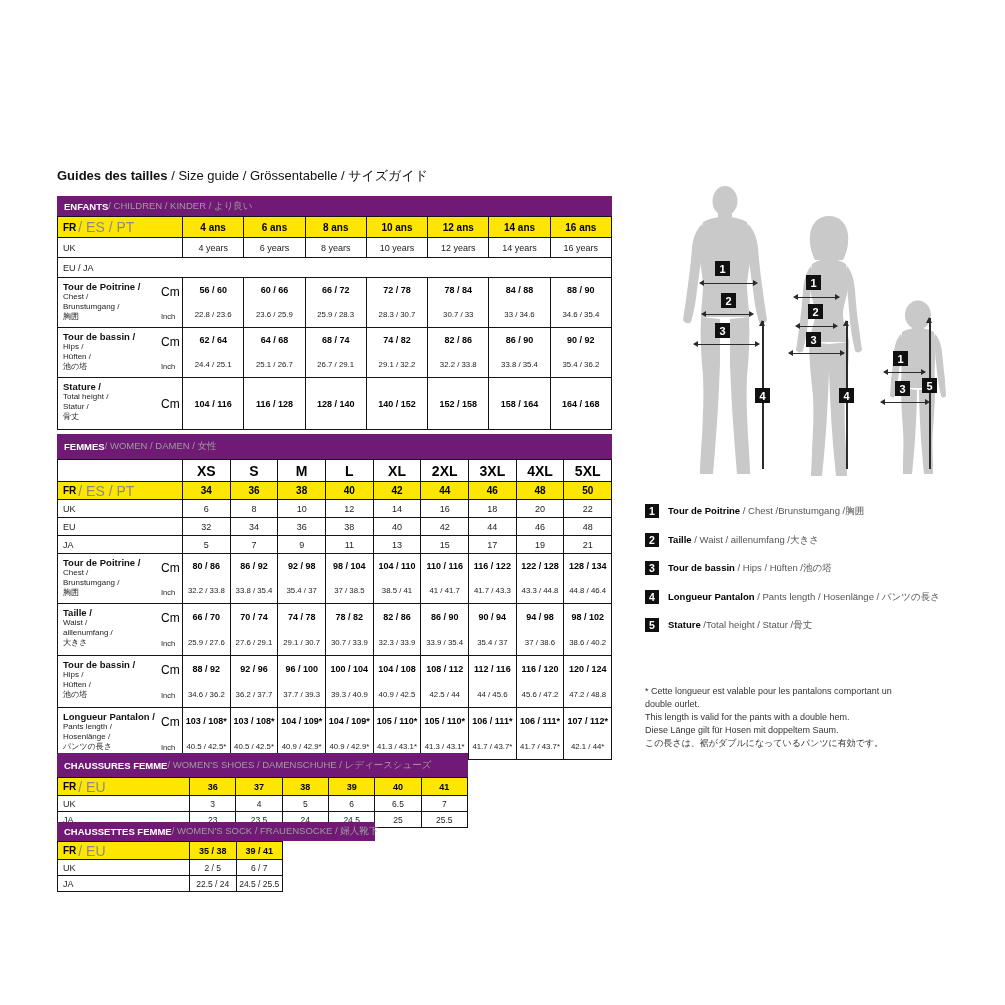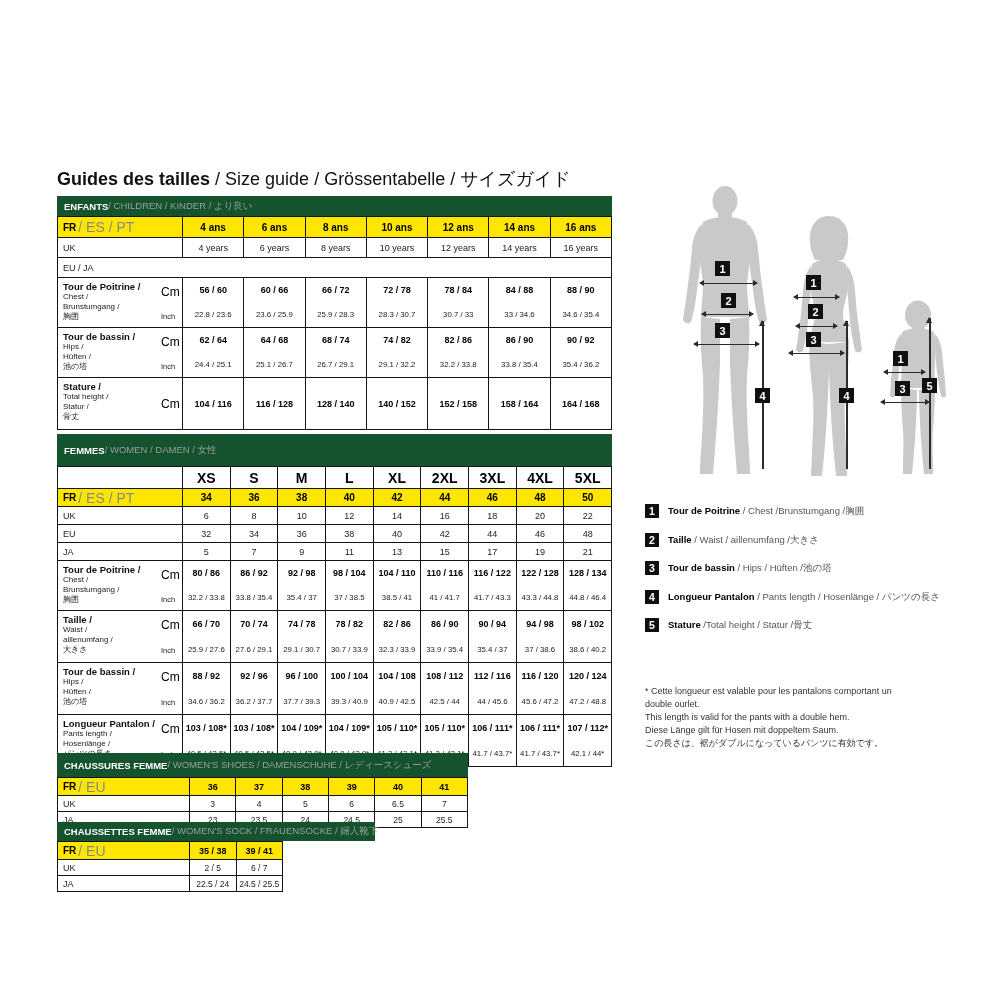--- a/index.html
+++ b/index.html
@@ -1,24 +1,24 @@
 <!DOCTYPE html>
 <html><head>
 <meta charset="utf-8">
 <style>
   html,body{margin:0;padding:0;background:#ffffff;}
   .page{position:relative;width:1005px;height:1005px;background:#fff;overflow:hidden;
         font-family:"Liberation Sans",sans-serif;color:#111;}
   
-  .title{position:absolute;left:57px;top:167px;font-size:18px;white-space:nowrap;}
+  .title{position:absolute;left:57px;top:167px;font-size:13px;white-space:nowrap;}
   .title .tb{font-weight:bold;}
   .title .tr{font-weight:normal;}
   
   .sheet{position:absolute;left:57px;}
-  .bar{background:#14532d;color:#fff;font-size:9.5px;box-sizing:border-box;
+  .bar{background:#701a75;color:#fff;font-size:9.5px;box-sizing:border-box;
        padding-left:7px;display:flex;align-items:center;white-space:nowrap;}
   .bar .bar-b{font-weight:bold;}
   .bar .bar-r{color:#9d9d9d;}
   .grid{border:1.5px solid #141414;box-sizing:border-box;background:#fff;}
   .trow{display:flex;box-sizing:border-box;}
   .trow + .trow{border-top:1px solid #141414;}
   .h16{height:16px}.h17{height:17px}.h18{height:18px}.h20{height:20px}
   .h21{height:21px}.h50{height:50px}.h52{height:52px}
   .lbl{width:124px;box-sizing:border-box;padding-left:5px;display:flex;
        align-items:center;font-size:9px;color:#222;}
@@ -205,21 +205,21 @@
               <div>152 / 158</div>
               <div>158 / 164</div>
               <div>164 / 168</div>
             </div>
         </div>
       </div>
     </div>
   </section>
 
   <section class="sheet" style="top:434px;width:555px;">
-    <div class="bar" style="width:555px;height:32px;">
+    <div class="bar" style="width:555px;height:25px;">
       <span class="bar-b">FEMMES</span>
         <span class="bar-r"> / WOMEN  / DAMEN / 女性</span>
     </div>
     <div class="grid" style="width:555px;">
       <div class="trow sizes h21">
         <div class="lbl"></div>
         <div class="cells">
             <div>XS</div>
             <div>S</div>
             <div>M</div>

